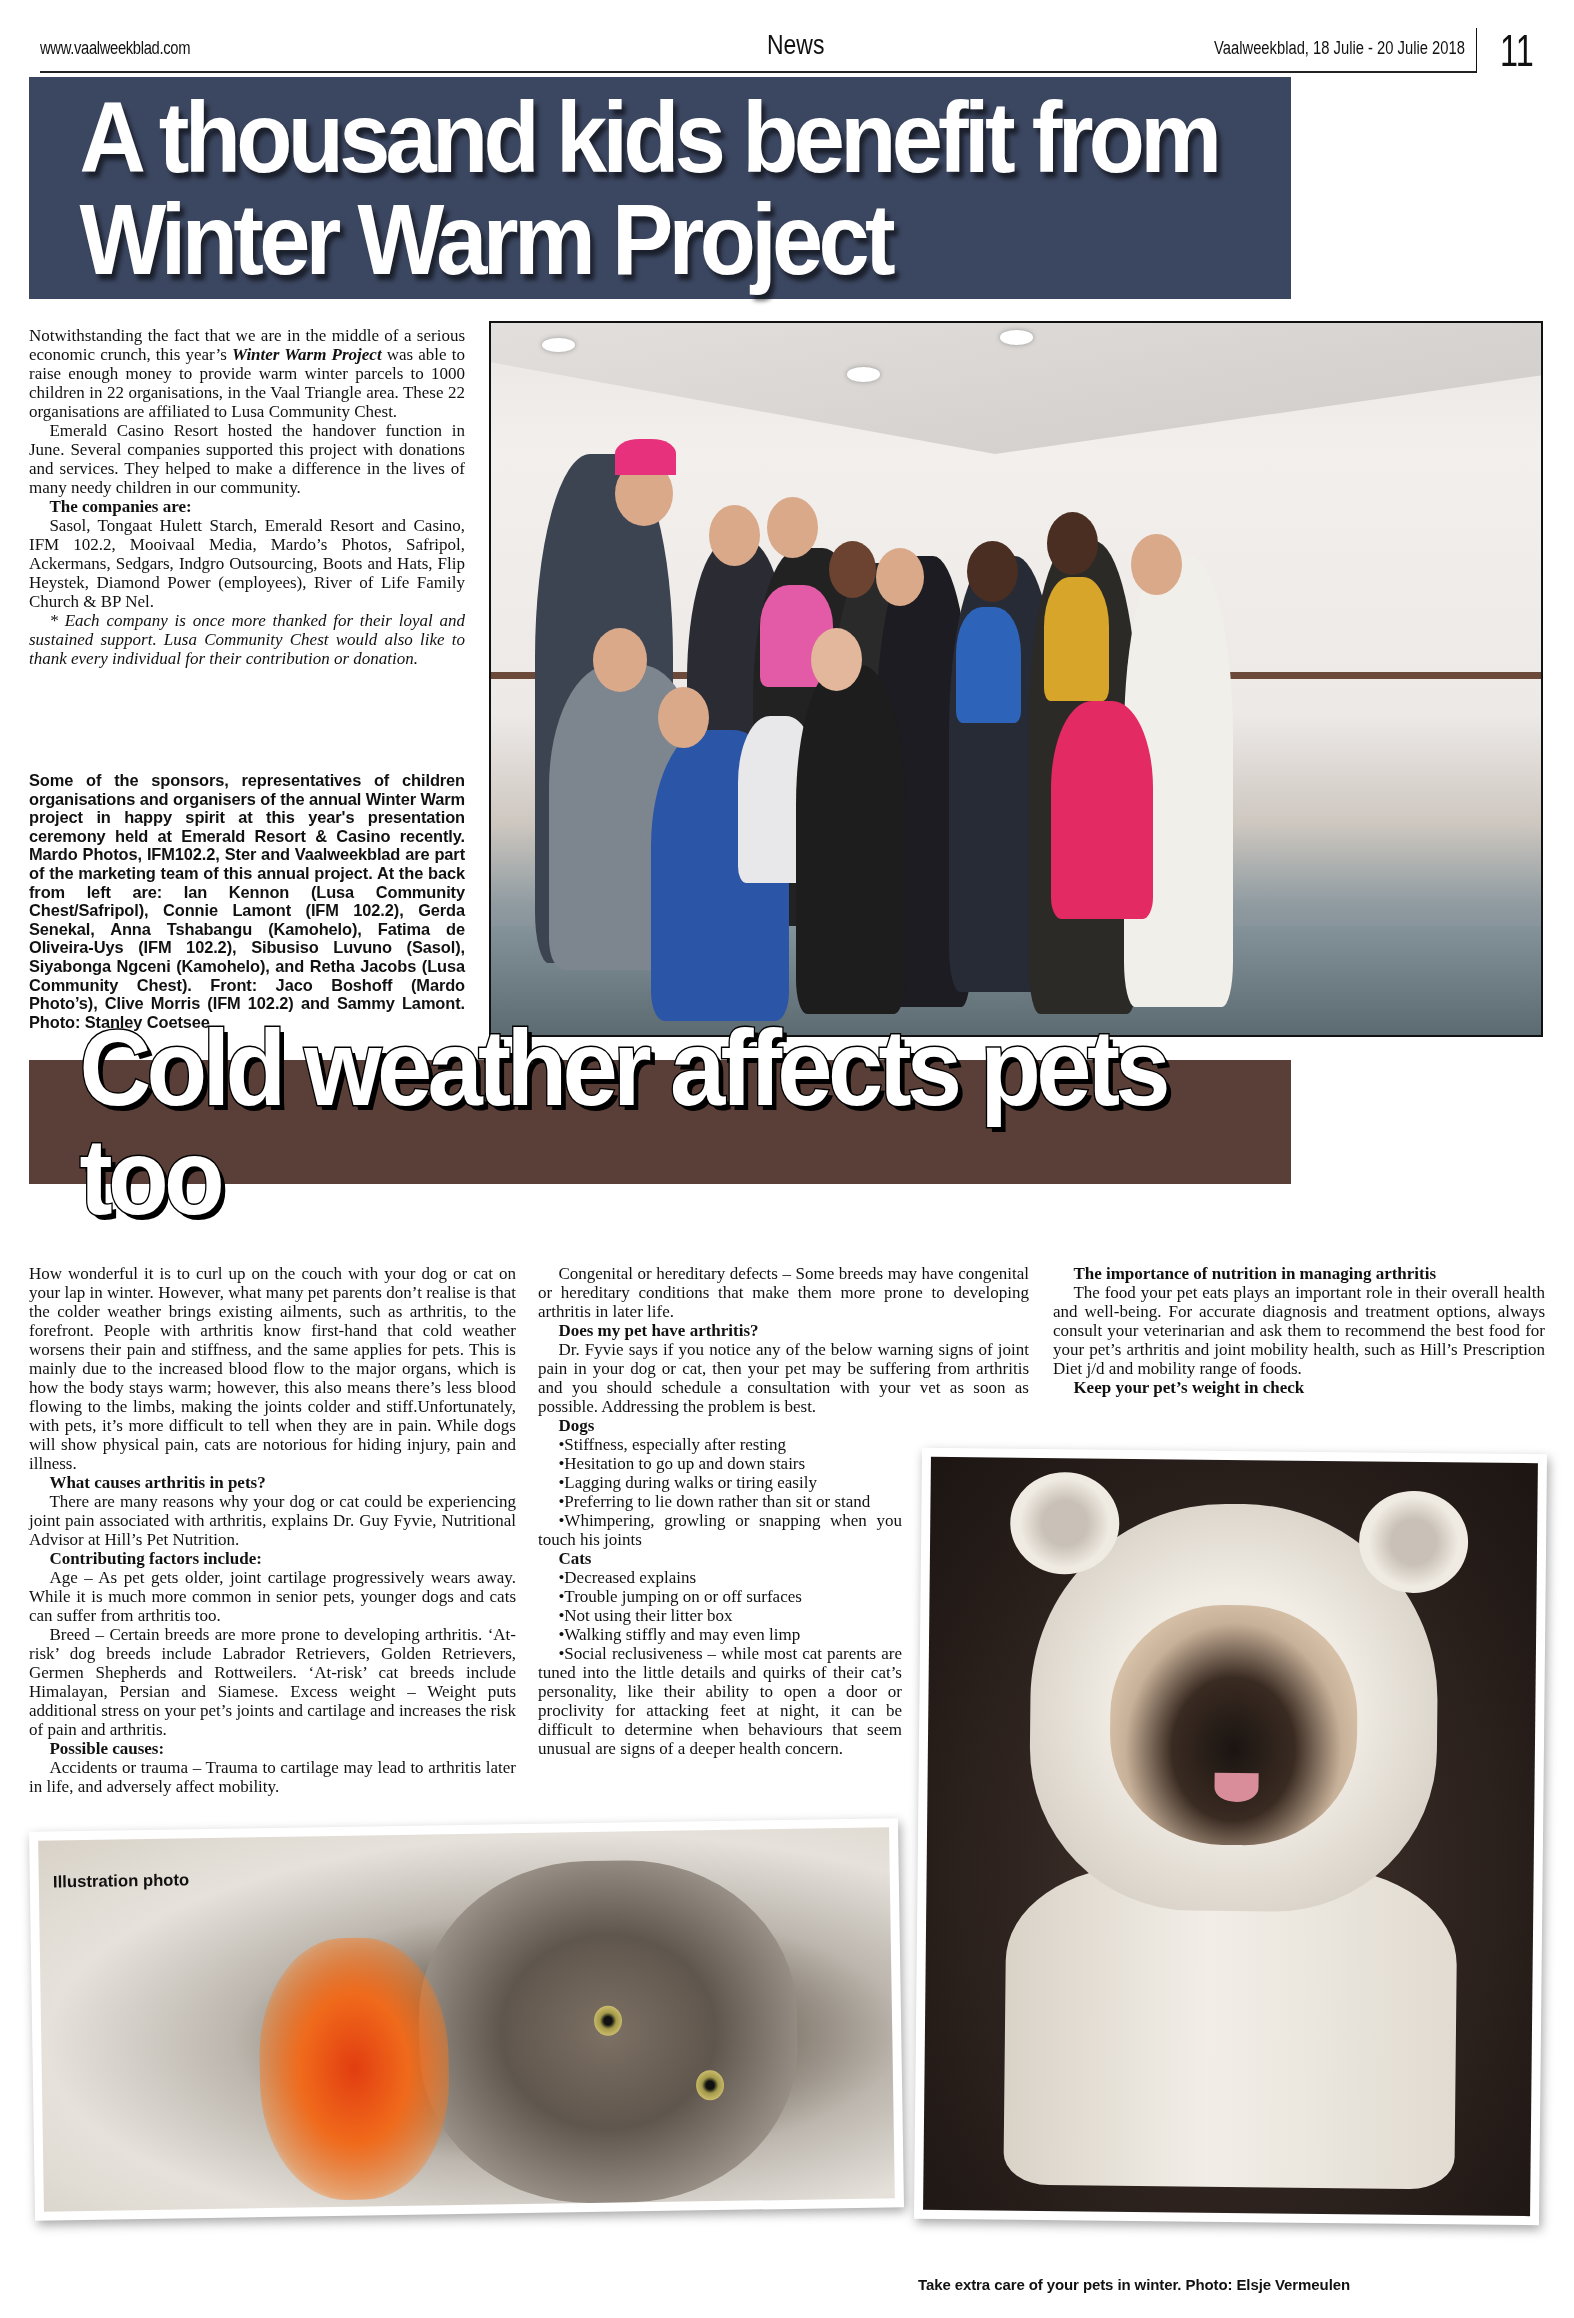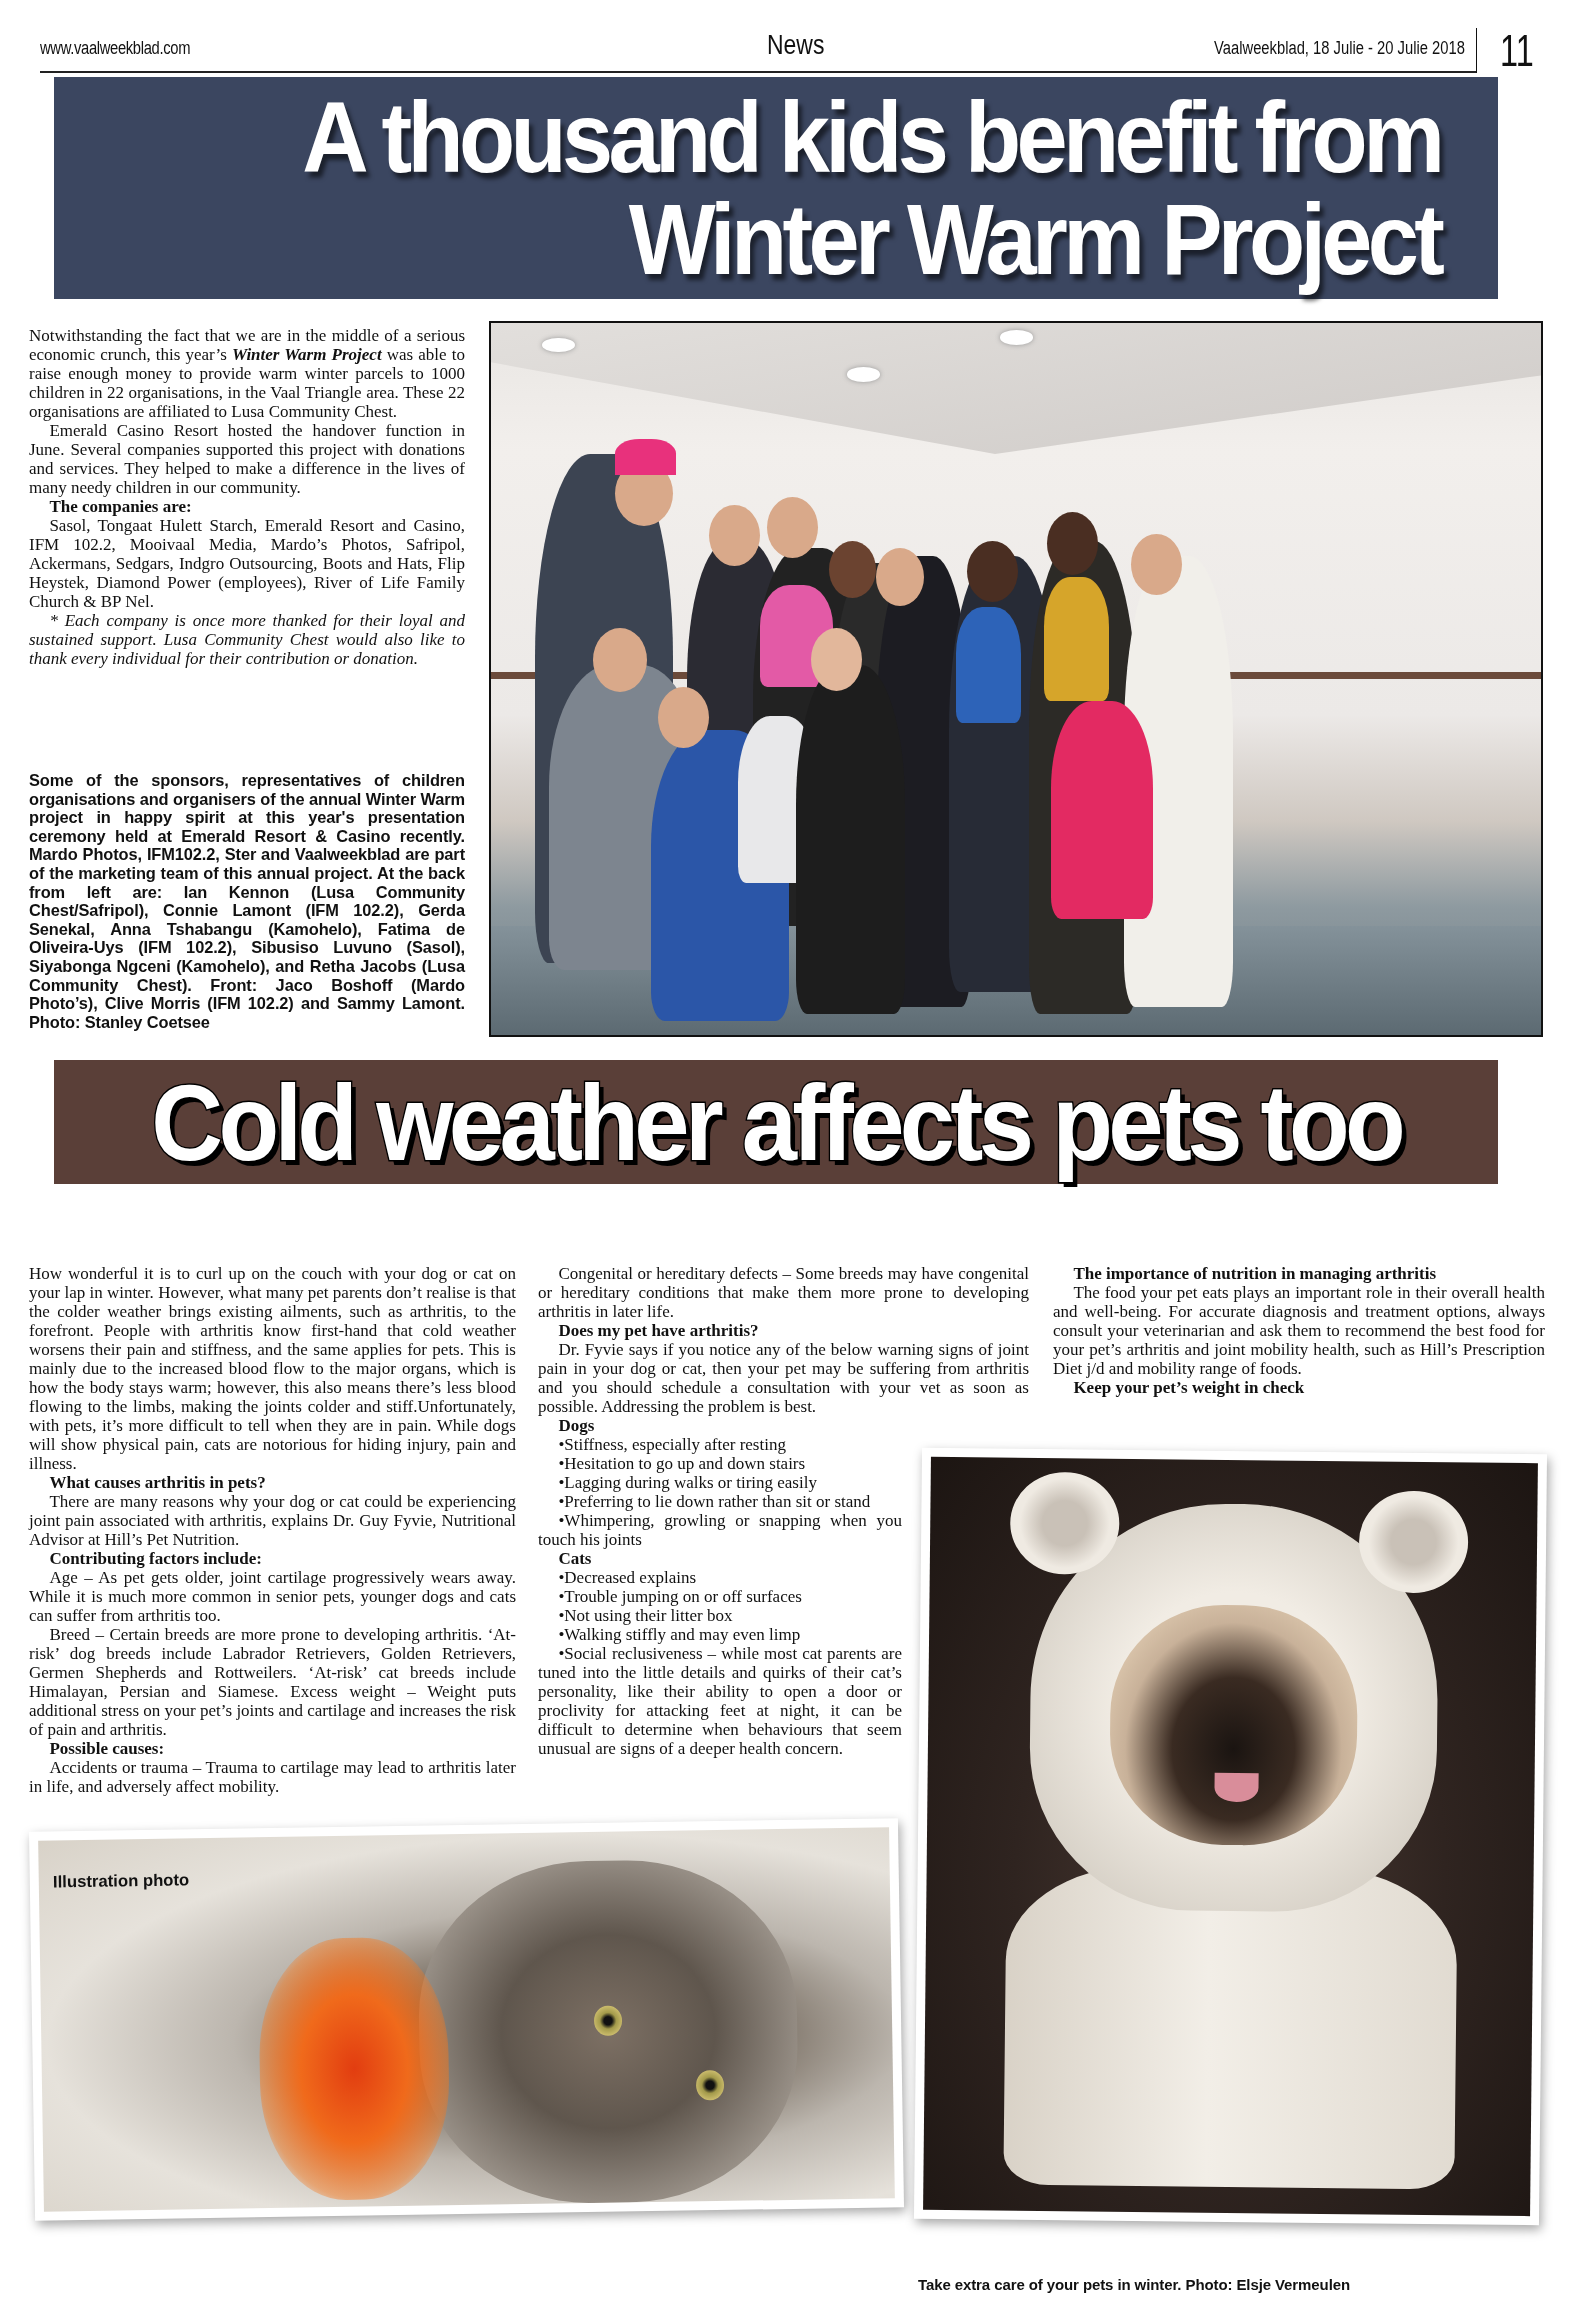--- a/index.html
+++ b/index.html
@@ -9,21 +9,21 @@
   
   .masthead { position: absolute; left: 13px; top: 22px; width: 1501px; height: 51px; margin-left: 27px; }
   .mh-url { position: absolute; left: 0; top: 16px; font-family: "Liberation Sans", sans-serif; font-size: 18px; letter-spacing: -0.4px; transform: scaleX(0.82); transform-origin: left; }
   .mh-section { position: absolute; left: 727px; top: 7.3px; font-family: "Liberation Sans", sans-serif; font-size: 28px; transform: scaleX(0.82); transform-origin: left; }
   .mh-date { position: absolute; right: 76px; top: 16px; font-family: "Liberation Sans", sans-serif; font-size: 18px; transform: scaleX(0.82); transform-origin: right; }
   .mh-divider-v { position: absolute; right: 64px; top: 5.8px; width: 1.5px; height: 45px; background: #111; }
   .mh-page { position: absolute; right: 7.3px; top: 5.8px; font-family: "Liberation Sans", sans-serif; font-size: 45px; line-height: 45px; transform: scaleX(0.72); transform-origin: right; }
   .mh-rule { position: absolute; left: 0; top: 49px; width: 1436px; height: 2.2px; background: #222; }
 
   
-  .banner { position: absolute; left: 29px; width: 1444px; display: flex; align-items: center; justify-content: center; text-align: right; margin-left: 25px; }
+  .banner { position: absolute; left: 29px; width: 1262px; display: flex; align-items: center; justify-content: center; text-align: left; }
   .banner-1 { top: 77px; height: 222px; background: #3b4660; }
   .banner-1 h1 { font-family: "Liberation Sans", sans-serif; font-weight: 700; color: #fff; font-size: 100px; line-height: 102px; letter-spacing: -5.1px; text-shadow: 4.4px 5.8px 4.4px rgba(0,0,0,0.55); transform: scaleX(0.92); }
   .banner-2 { top: 1060px; height: 124px; background: #5a3f38; }
   .banner-2 h1 { font-family: "Liberation Sans", sans-serif; font-weight: 700; color: #fff; font-size: 108px; line-height: 109px; letter-spacing: -5.1px; -webkit-text-stroke: 2.9px #000; paint-order: stroke fill; text-shadow: 5.1px 5.1px 0 #000; transform: scaleX(0.92); }
 
   
   .a1-body { position: absolute; left: 29px; top: 326px; width: 436px; font-size: 17px; line-height: 19px; text-align: justify; }
   .a1-body p { text-indent: 20.4px; }
   .a1-body p.first { text-indent: 0; }
   .a1-body .sub { font-weight: 700; text-indent: 20.4px; }

